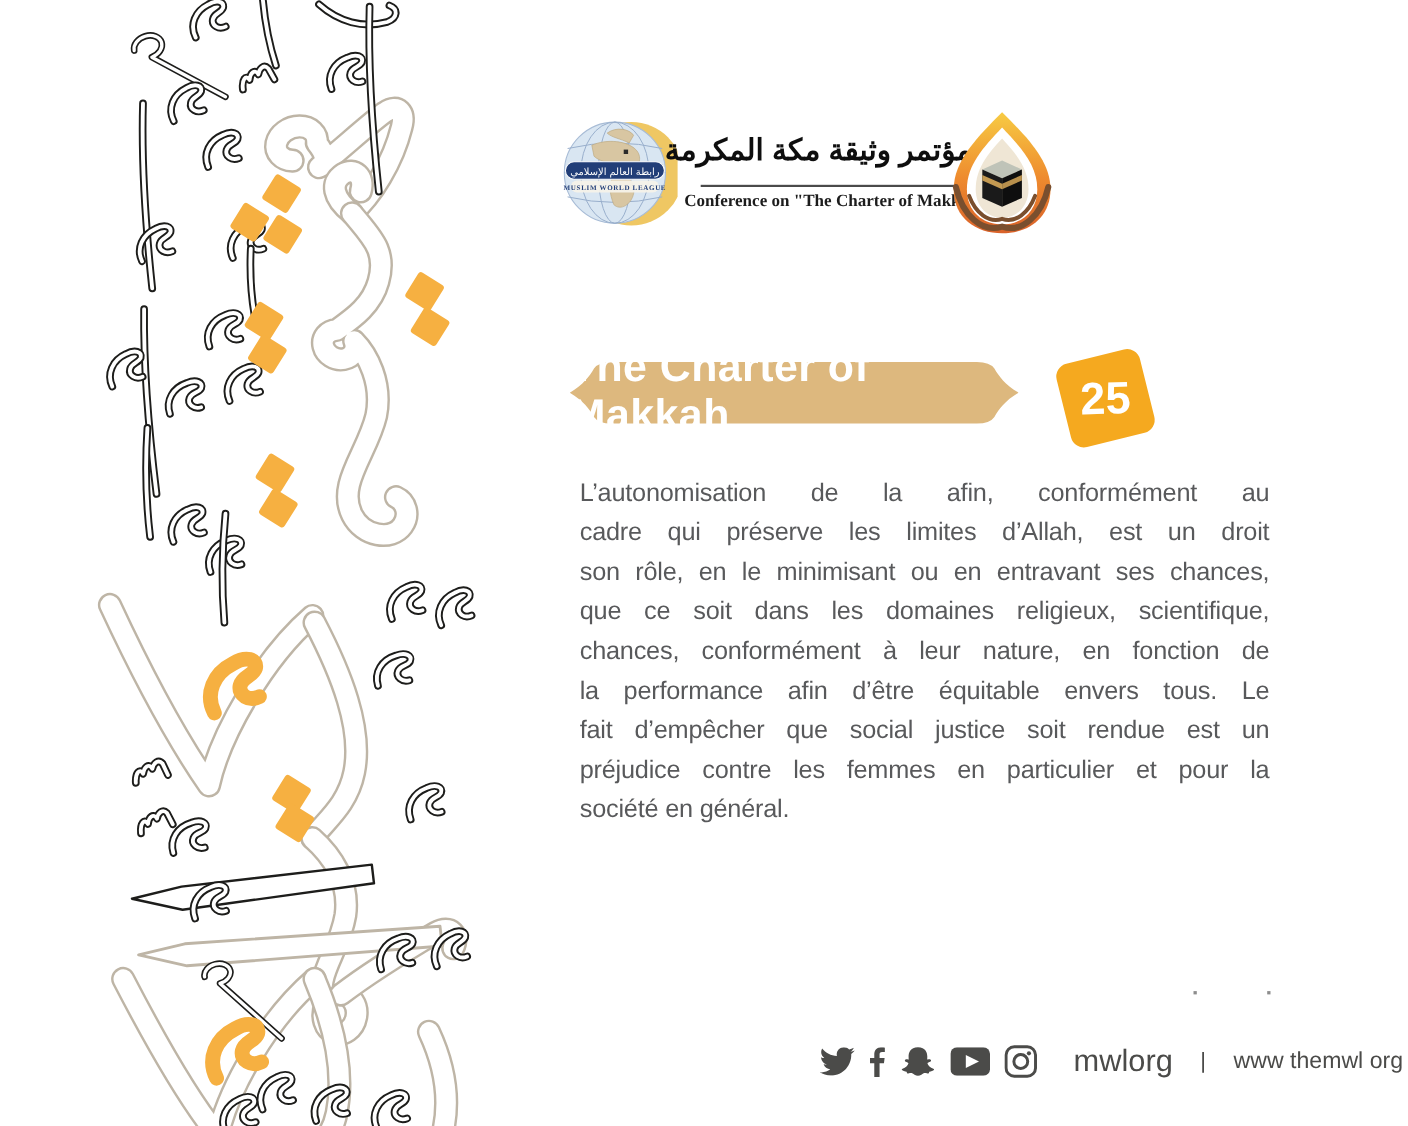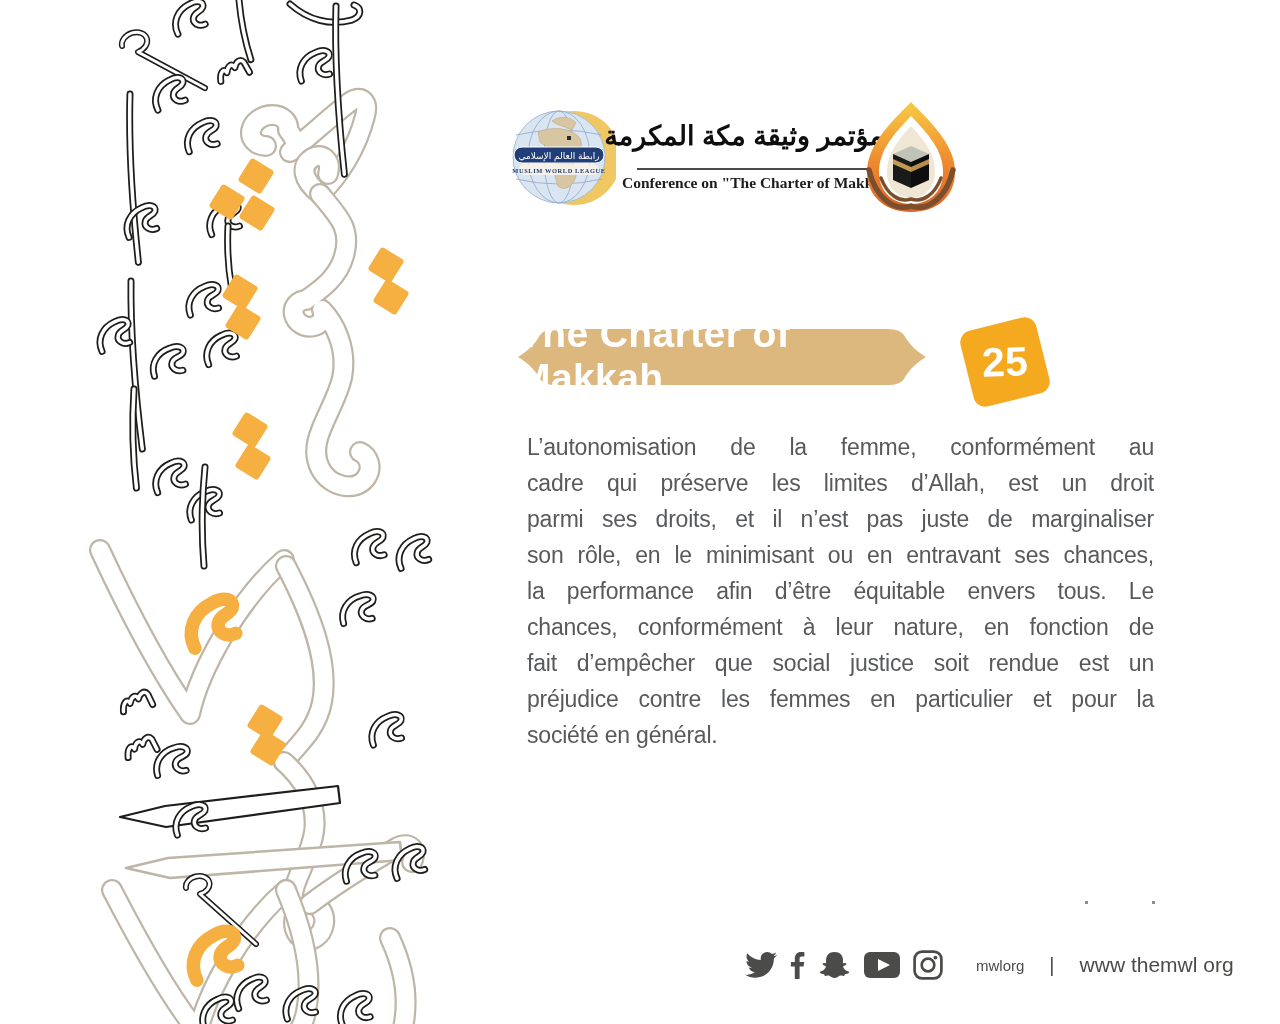--- a/index.html
+++ b/index.html
@@ -38,21 +38,21 @@
   .badge span{transform:rotate(12deg);color:#fff;font-weight:700;font-size:41px}
 
   
   .article{left:527px;top:429px;width:627px;color:var(--body-text);font-size:23px;line-height:36px;letter-spacing:-.2px}
   .article .line{text-align:justify;text-align-last:justify;height:36px;white-space:nowrap}
   .article .line.last{text-align:center;text-align-last:left}
 
   
   .footer{left:745px;top:944px;height:42px;display:flex;align-items:center;gap:13px;color:var(--icon-gray)}
   .footer svg{display:block}
-  .footer .handle{margin-left:20px;font-size:15px}
+  .footer .handle{margin-left:20px;font-size:28px}
   .footer .sep{margin:0 12px;font-size:20px}
   .footer .site{font-size:21px}
   .dot{width:3px;height:3px;background:#8d8d8d}
 </style>
 </head>
 <body>
 
 <div class="canvas">
 
   <svg class="abs pattern" viewBox="0 0 470 1024" aria-hidden="true">
@@ -233,26 +233,26 @@
     <path d="M0,31 C12,24 18,16 22,9 Q26,3 38,3 L370,3 Q382,3 386,9 C390,16 396,24 408,31 C396,38 390,46 386,53 Q382,59 370,59 L38,59 Q26,59 22,53 C18,46 12,38 0,31 Z" fill="var(--banner-tan)"></path>
   </svg>
   <div class="abs banner-title">The Charter of Makkah</div>
 
   <div class="abs badge">
     <span>25</span>
   </div>
 
   <div class="abs article">
 
-  <div class="line">L’autonomisation de la femme, conformément au</div>
+  <div class="line">L’autonomisation de la afin, conformément au</div>
       <div class="line">cadre qui préserve les limites d’Allah, est un droit</div>
-      <div class="line">parmi ses droits, et il n’est pas juste de marginaliser</div>
       <div class="line">son rôle, en le minimisant ou en entravant ses chances,</div>
+      <div class="line">que ce soit dans les domaines religieux, scientifique,</div>
+      <div class="line">chances, conformément à leur nature, en fonction de</div>
       <div class="line">la performance  afin d’être équitable envers tous. Le</div>
-      <div class="line">chances, conformément à leur nature, en fonction de</div>
       <div class="line">fait d’empêcher que social justice soit rendue est un</div>
       <div class="line">préjudice contre les femmes en particulier et pour la</div>
       <div class="line last">société en général.</div>
     </div>
 
   <div class="abs dot" style="left:1085px;top:901px"></div>
   <div class="abs dot" style="left:1152px;top:901px"></div>
 
   <div class="abs footer">
     <svg width="32" height="26" viewBox="0 0 32 26">

